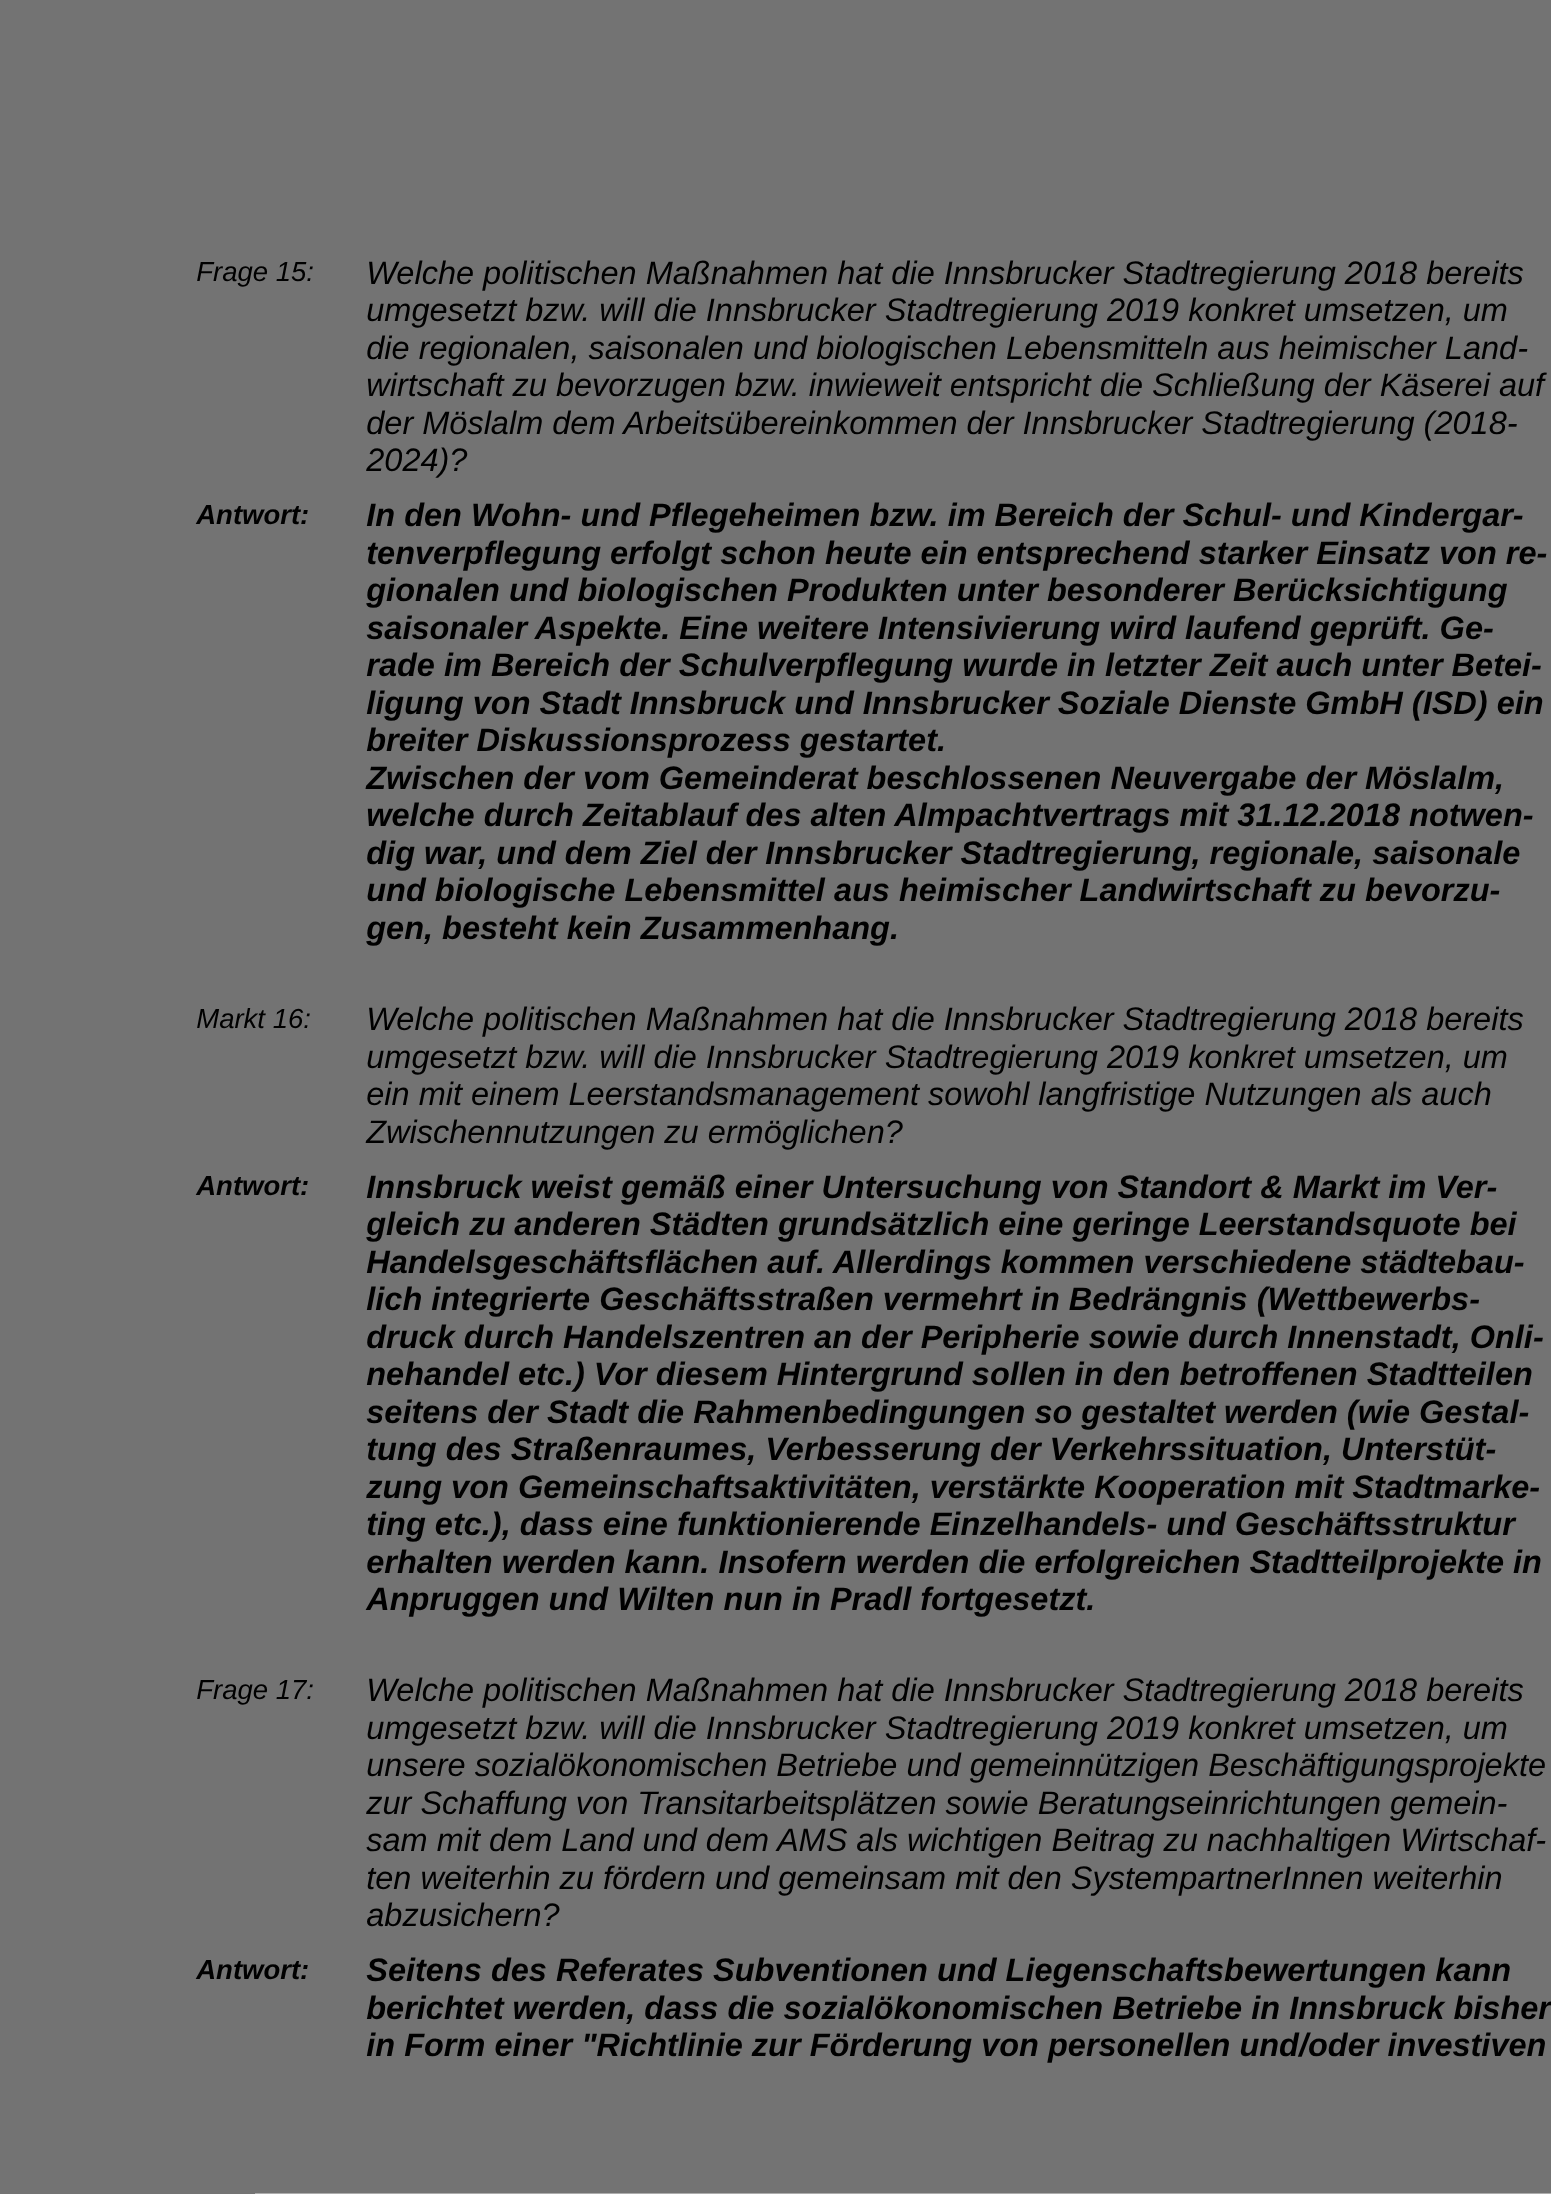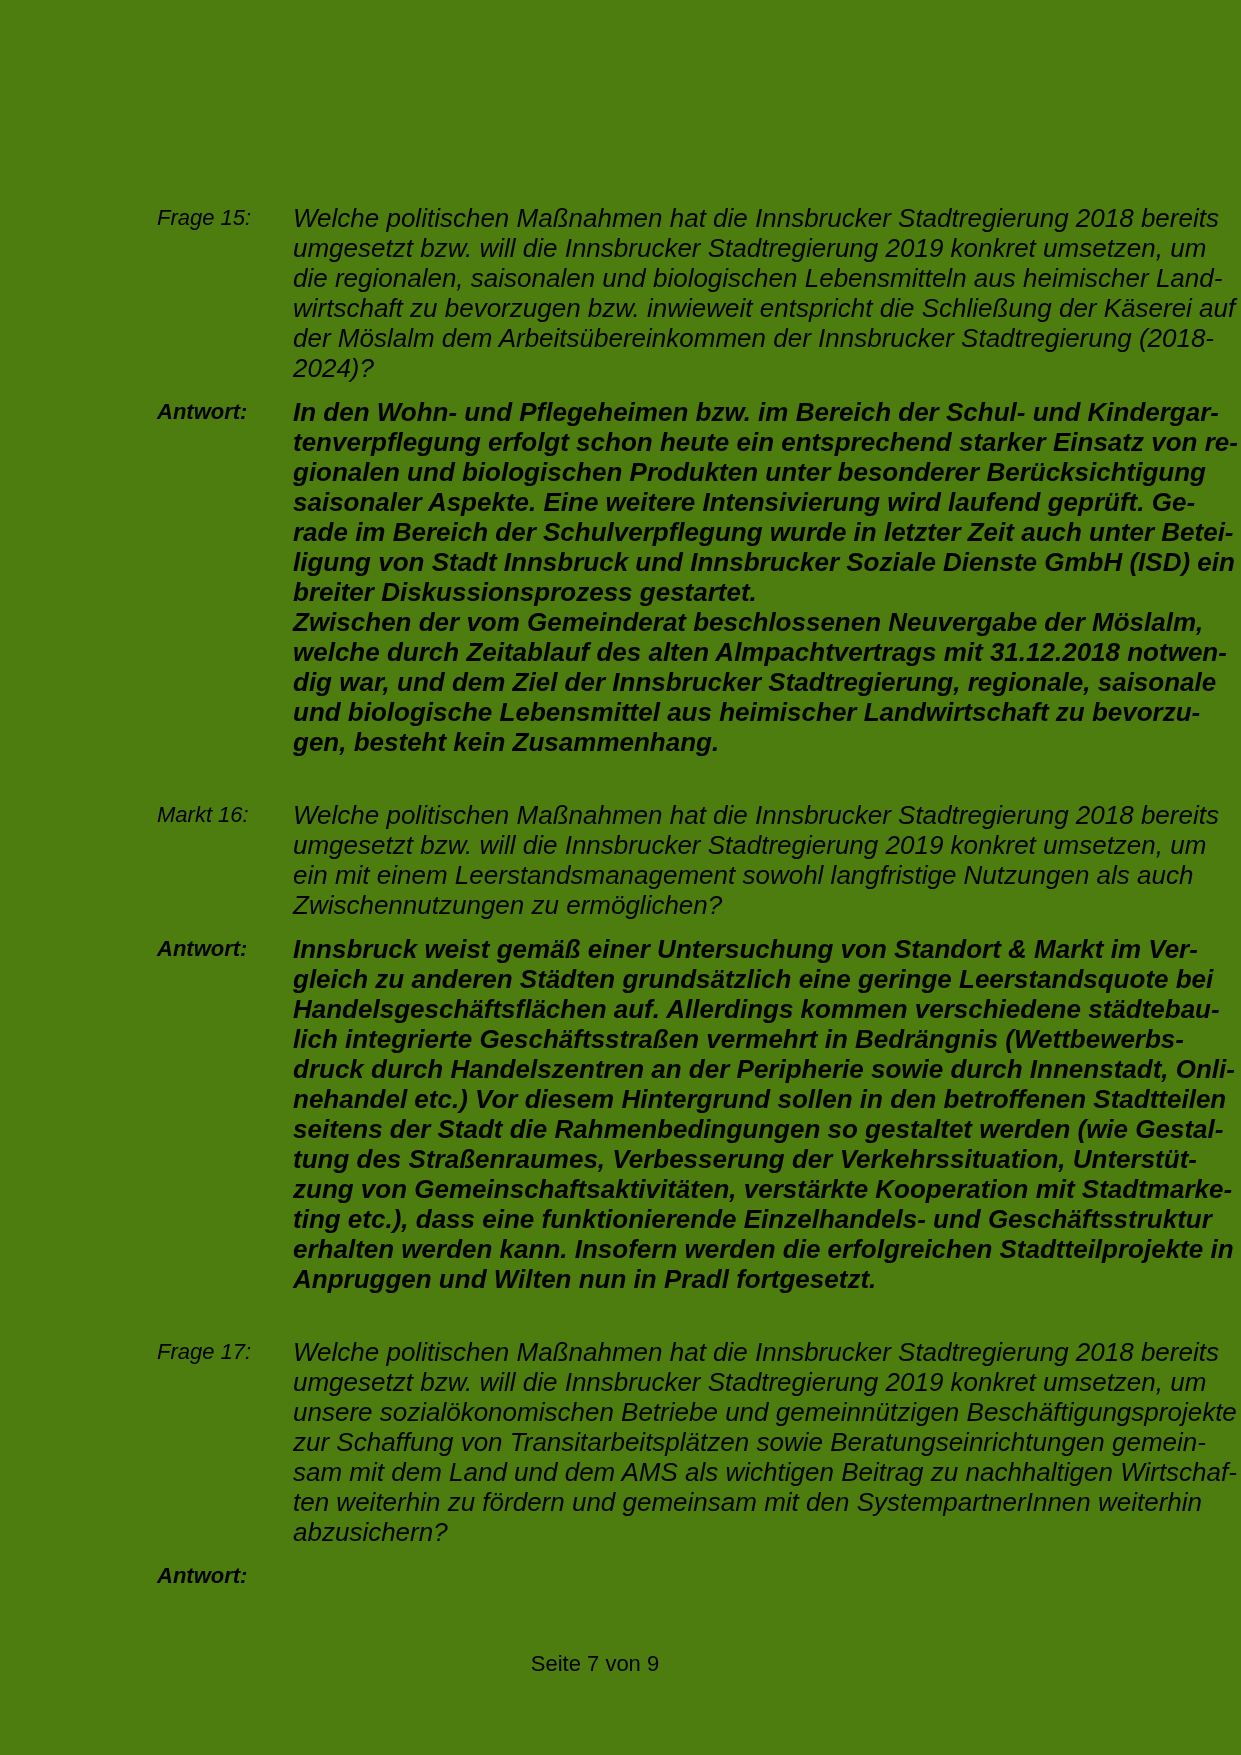--- a/index.html
+++ b/index.html
@@ -4,21 +4,21 @@
 <style>
   html, body {
     margin: 0;
     padding: 0;
     background: #ffffff;
   }
   .page {
     position: relative;
     width: 1241px;
     height: 1755px;
-    background: #4d7c0f;
+    background: #737373;
     color: #000000;
     font-family: "Liberation Sans", sans-serif;
     box-sizing: border-box;
     padding: 203px 0 0 157px;
     overflow: hidden;
   }
   .qa-row {
     display: flex;
     align-items: flex-start;
   }
@@ -122,20 +122,20 @@
       <div class="qa-text">Welche politischen Maßnahmen hat die Innsbrucker Stadtregierung 2018 bereits
 umgesetzt bzw. will die Innsbrucker Stadtregierung 2019 konkret umsetzen, um
 unsere sozialökonomischen Betriebe und gemeinnützigen Beschäftigungsprojekte
 zur Schaffung von Transitarbeitsplätzen sowie Beratungseinrichtungen gemein-
 sam mit dem Land und dem AMS als wichtigen Beitrag zu nachhaltigen Wirtschaf-
 ten weiterhin zu fördern und gemeinsam mit den SystempartnerInnen weiterhin
 abzusichern?</div>
     </div>
     <div class="qa-row answer">
       <div class="qa-label">Antwort:</div>
+      <div class="qa-text">Seitens des Referates Subventionen und Liegenschaftsbewertungen kann
+berichtet werden, dass die sozialökonomischen Betriebe in Innsbruck bisher
+in Form einer "Richtlinie zur Förderung von personellen und/oder investiven</div>
     </div>
   </section>
 
-  <div class="page-footer">
-    <span>Seite 7 von 9</span>
-  </div>
 
 </div>
 
 </body></html>

